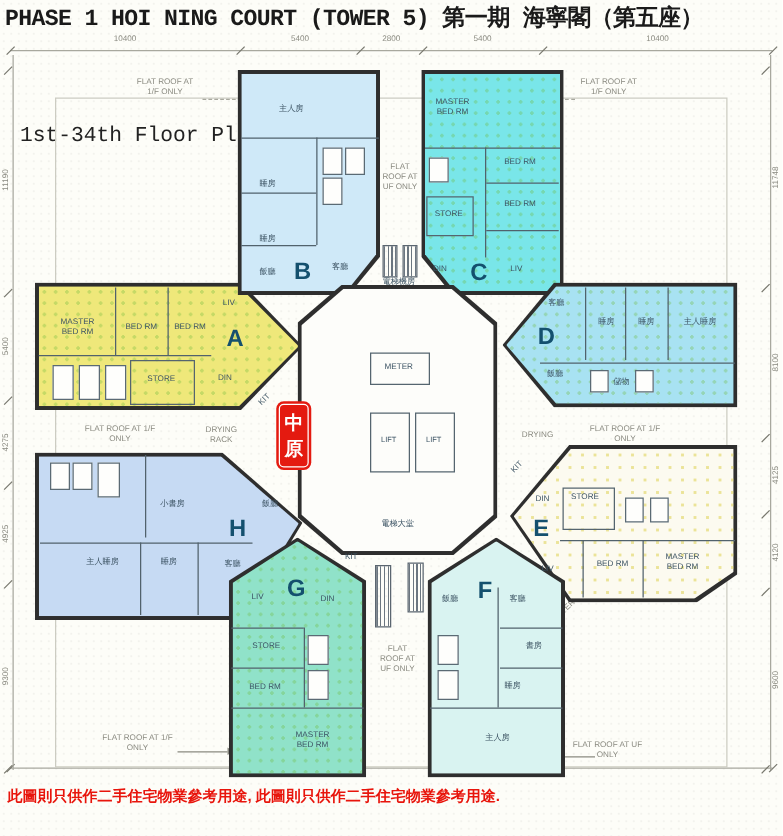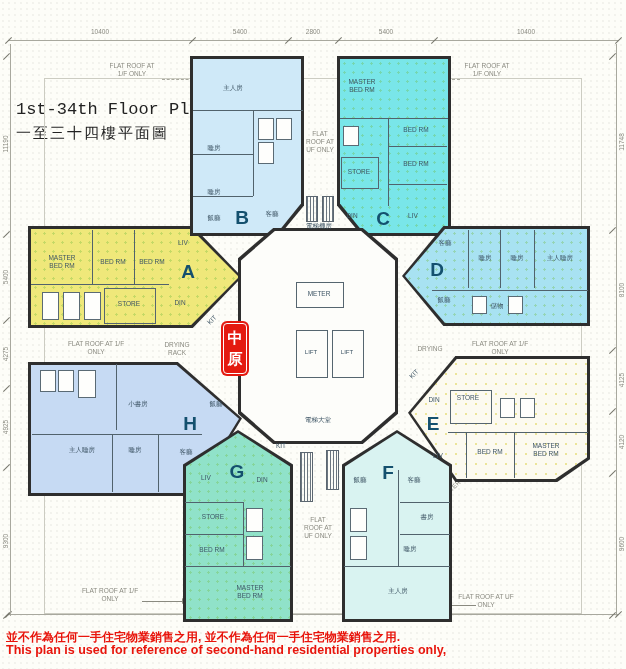--- a/index.html
+++ b/index.html
@@ -46,23 +46,23 @@
   .disc.zh{top:629px;font-size:12px}
   .disc.en1{top:643px;font-size:12.5px}
   .disc.en2{top:656px;font-size:12.5px}
   .z2{z-index:2}.z3{z-index:3}.z4{z-index:4}
 </style>
 </head>
 <body>
 
 <div class="canvas">
 
+  <div class="title">PHASE 1 HOI NING COURT (TOWER 5) 第一期 海寧閣（第五座）</div>
 
   <div class="floor-en">1st-34th Floor Plan</div>
-  <div class="floor-zh">一至三十四樓平面圖</div>
 
   <div class="dline" style="left:8px;top:40px;width:610px;height:1px"></div>
   <div class="tick" style="left:8px;top:36px"></div>
   <div class="tick" style="left:192px;top:36px"></div>
   <div class="tick" style="left:288px;top:36px"></div>
   <div class="tick" style="left:338px;top:36px"></div>
   <div class="tick" style="left:434px;top:36px"></div>
   <div class="tick" style="left:618px;top:36px"></div>
   <div class="dimlab" style="left:100px;top:31px">10400</div>
   <div class="dimlab" style="left:240px;top:31px">5400</div>
@@ -299,16 +299,15 @@
 
   <div class="ann rot45" style="left:449px;top:492px">PLANTER</div>
 
   <div class="seal">
     <div class="seal-inner">
       <span>中</span>
       <span>原</span>
     </div>
   </div>
 
-  <div class="disc zh">並不作為任何一手住宅物業銷售之用, 並不作為任何一手住宅物業銷售之用.</div>
-  <div class="disc en1">This plan is used for reference of second-hand residential properties only,</div>
+  <div class="disc zh">此圖則只供作二手住宅物業參考用途, 此圖則只供作二手住宅物業參考用途.</div>
 
 </div>
 
 </body></html>

